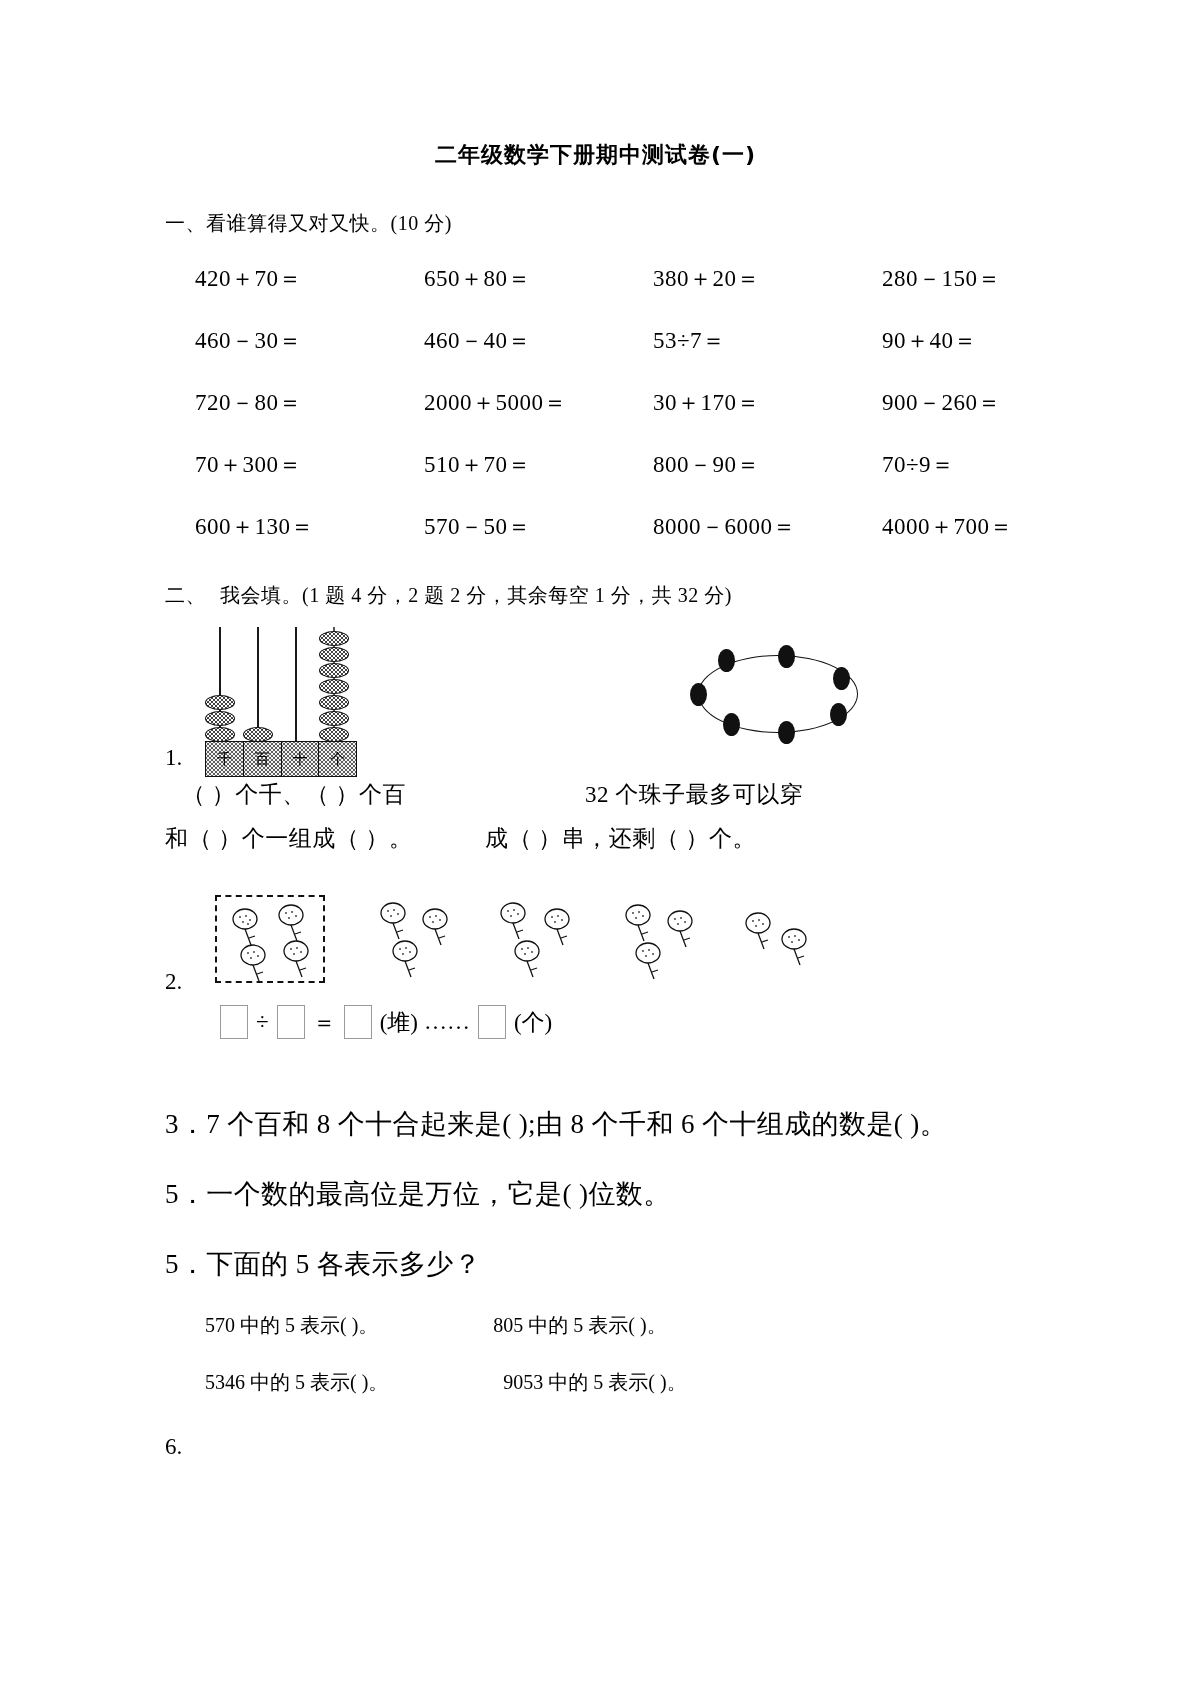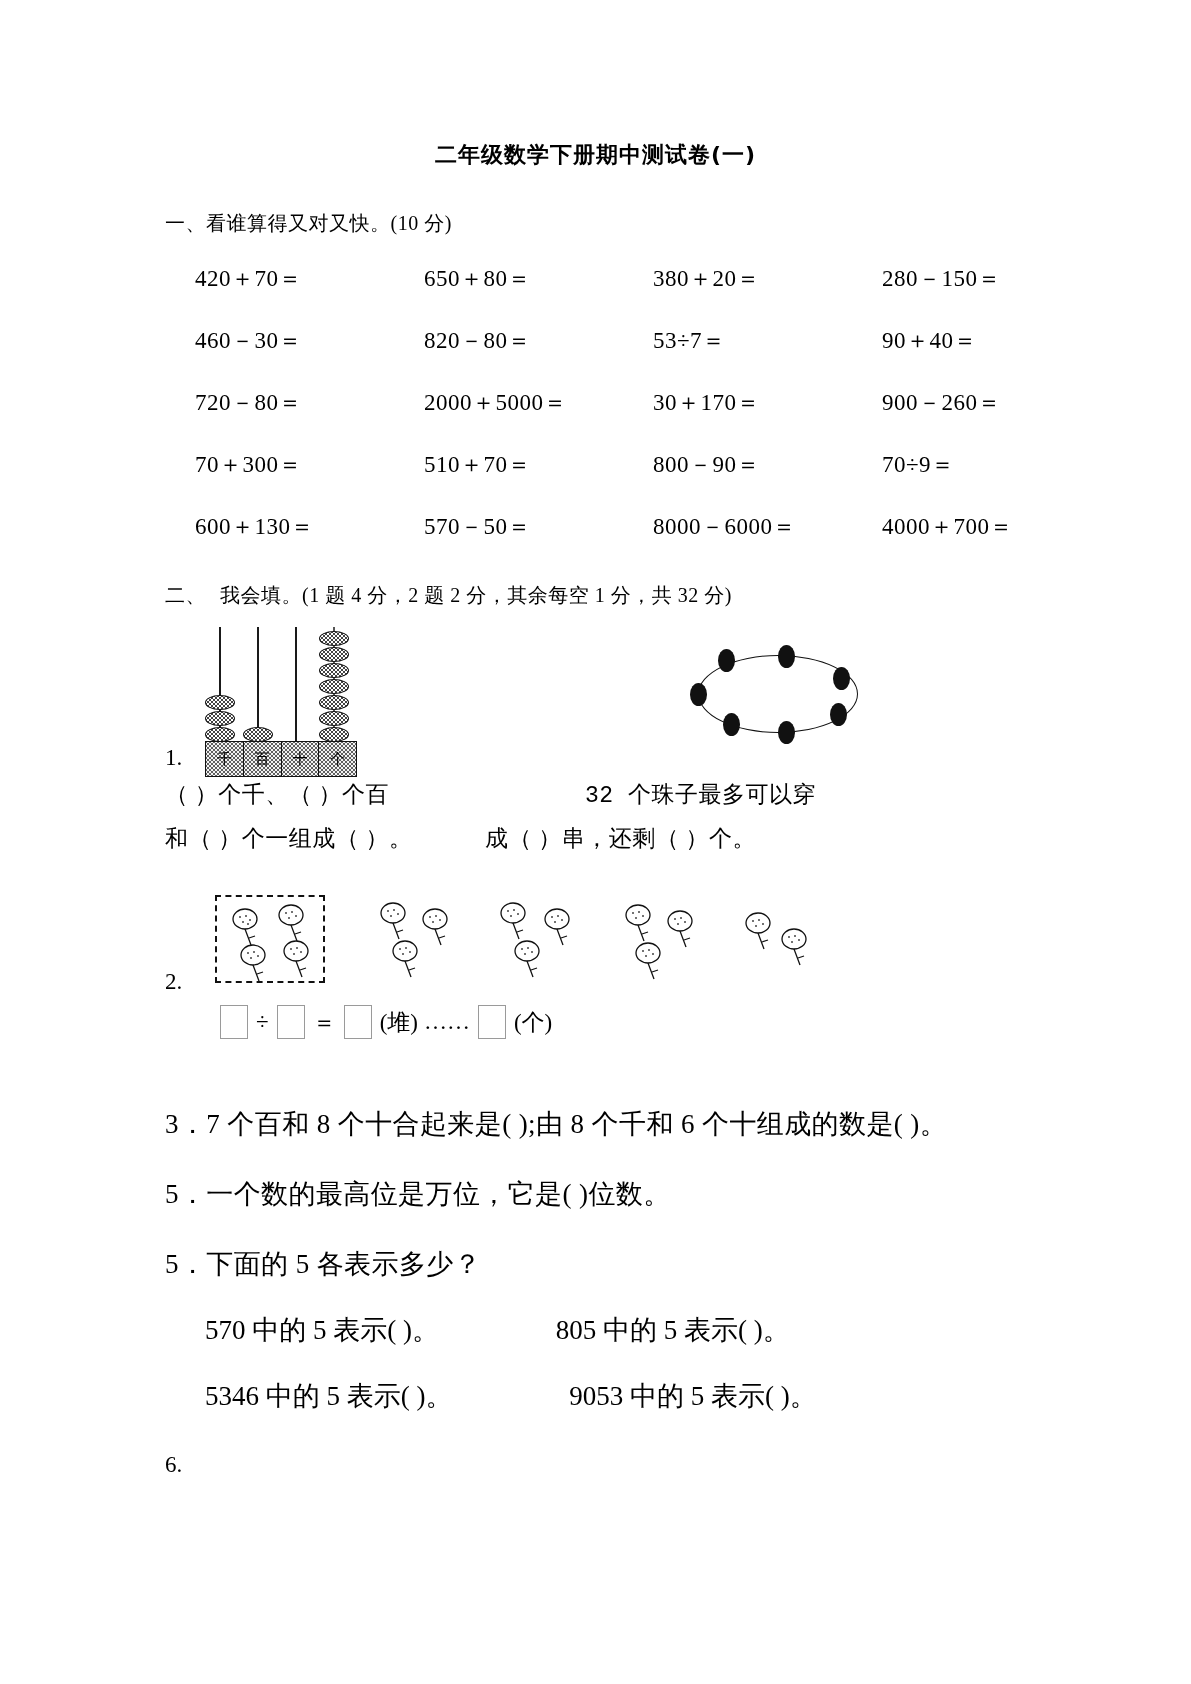--- a/index.html
+++ b/index.html
@@ -153,28 +153,27 @@
     border-radius: 50%;
   }
   
   .txt-line {
     font-size: 23px;
     letter-spacing: 0.5px;
     white-space: nowrap;
   }
   .line-a {
     position: absolute;
-    left: 165px;
+    left: 182px;
     top: 152px;
   }
   .line-a2 {
     position: absolute;
     left: 585px;
     top: 152px;
-    font-family: Liberation Mono, monospace;
   }
   .line-b {
     position: absolute;
     left: 165px;
     top: 196px;
   }
   .line-b2 {
     position: absolute;
     left: 485px;
     top: 196px;
@@ -225,21 +224,21 @@
   .op { margin: 0 3px; }
   
   .q-line {
     font-size: 27px;
     margin-left: 165px;
     margin-top: 34px;
     letter-spacing: 0.4px;
     white-space: nowrap;
   }
   .q-sub {
-    font-size: 27px;
+    font-size: 20px;
     margin-left: 205px;
     margin-top: 30px;
     white-space: nowrap;
   }
   .q-sub .col2 { display: inline-block; margin-left: 110px; }
   .q-last {
     font-size: 23px;
     margin-left: 165px;
     margin-top: 38px;
   }
@@ -255,21 +254,21 @@
 
   <div class="calc-grid">
     <div class="calc-row">
       <div class="calc-cell">420＋70＝</div>
       <div class="calc-cell">650＋80＝</div>
       <div class="calc-cell">380＋20＝</div>
       <div class="calc-cell">280－150＝</div>
     </div>
     <div class="calc-row">
       <div class="calc-cell">460－30＝</div>
-      <div class="calc-cell">820－80＝</div>
+      <div class="calc-cell">460－40＝</div>
       <div class="calc-cell">53÷7＝</div>
       <div class="calc-cell">90＋40＝</div>
     </div>
     <div class="calc-row">
       <div class="calc-cell">720－80＝</div>
       <div class="calc-cell">2000＋5000＝</div>
       <div class="calc-cell">30＋170＝</div>
       <div class="calc-cell">900－260＝</div>
     </div>
     <div class="calc-row">

